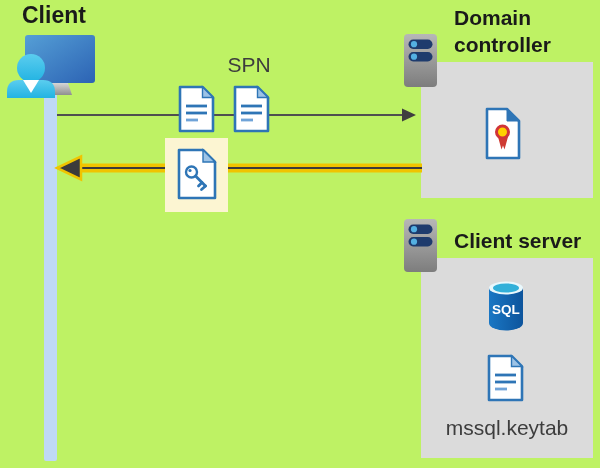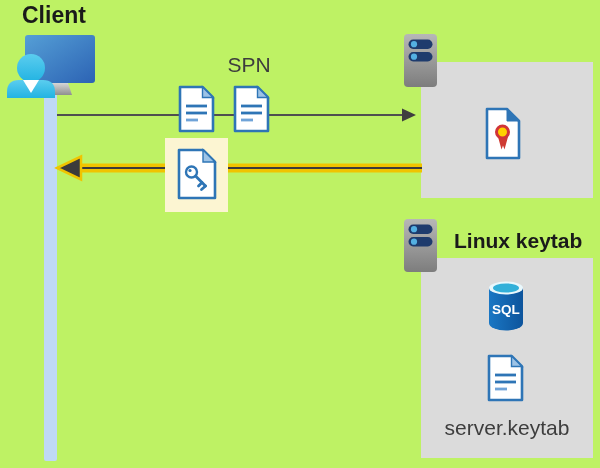--- a/index.html
+++ b/index.html
@@ -117,48 +117,49 @@
   </svg>
 
   <svg class="abs srv" style="left:403px;top:33px;" width="35" height="55" viewBox="0 0 35 55">
     <rect x="1" y="1" width="33" height="53" rx="4" fill="url(#srvGrad)"></rect>
     <rect x="5.5" y="6.5" width="24" height="9.5" rx="4.7" fill="#1e3b6d"></rect>
     <circle cx="11" cy="11.2" r="3.1" fill="#54b0e2"></circle>
     <rect x="5.5" y="19" width="24" height="9.5" rx="4.7" fill="#1e3b6d"></rect>
     <circle cx="11" cy="23.7" r="3.1" fill="#54b0e2"></circle>
   </svg>
 
+  <div class="abs heading dc-heading">Domain controller</div>
 
   <svg class="abs icon" style="left:485px;top:107px;" width="36" height="53" viewBox="0 0 36 53">
     <path d="M2 2 H22 L34 14 V51 H2 Z" fill="#fff" stroke="#2e75b6" stroke-width="2.6" stroke-linejoin="round"></path>
     <path d="M22 2 L34 14 H22 Z" fill="#2e75b6" stroke="#2e75b6" stroke-width="1"></path>
     <path d="M12.5 28 L16.5 42.5 L18 38.5 L19.5 42.5 L23.5 28 Z" fill="#cf3b33"></path>
     <circle cx="17.5" cy="25" r="6" fill="#ffd100" stroke="#d13438" stroke-width="3"></circle>
   </svg>
 
   <svg class="abs srv" style="left:403px;top:218px;" width="35" height="55" viewBox="0 0 35 55">
     <rect x="1" y="1" width="33" height="53" rx="4" fill="url(#srvGrad)"></rect>
     <rect x="5.5" y="6.5" width="24" height="9.5" rx="4.7" fill="#1e3b6d"></rect>
     <circle cx="11" cy="11.2" r="3.1" fill="#54b0e2"></circle>
     <rect x="5.5" y="19" width="24" height="9.5" rx="4.7" fill="#1e3b6d"></rect>
     <circle cx="11" cy="23.7" r="3.1" fill="#54b0e2"></circle>
   </svg>
 
-  <div class="abs heading linux-heading">Linux keytab</div>
+  <div class="abs heading linux-heading">Client server</div>
 
   <svg class="abs icon" style="left:488px;top:280px;" width="36" height="52" viewBox="0 0 36 52">
     <path d="M1 8 L1 43 A17 7.5 0 0 0 35 43 L35 8 Z" fill="url(#sqlGrad)"></path>
     <ellipse cx="18" cy="8" rx="17" ry="6.5" fill="#e9f8fc"></ellipse>
     <ellipse cx="18" cy="8" rx="13" ry="4.6" fill="#32b0d9"></ellipse>
     <text x="18" y="34" text-anchor="middle" font-family="Liberation Sans, sans-serif" font-size="13.5" font-weight="bold" fill="#ffffff">SQL</text>
   </svg>
 
   <svg class="abs icon" style="left:487px;top:353px;" width="37" height="50" viewBox="0 0 37 48">
     <path d="M2 2 H24.5 L35 12.5 V46 H2 Z" fill="#fff" stroke="#2e75b6" stroke-width="2.6" stroke-linejoin="round"></path>
     <path d="M24.5 2 L35 12.5 H24.5 Z" fill="#9dc3e6" stroke="#2e75b6" stroke-width="1.4"></path>
     <line x1="8" y1="21" x2="29" y2="21" stroke="#2e75b6" stroke-width="2.8"></line>
     <line x1="8" y1="28" x2="29" y2="28" stroke="#2e75b6" stroke-width="2.8"></line>
     <line x1="8" y1="35" x2="20" y2="35" stroke="#6fa3d8" stroke-width="2.8"></line>
   </svg>
 
-  <div class="abs keytab-label">server.keytab</div>
+  <div class="abs keytab-label">mssql.keytab</div>
 
 </div>
 
 </body></html>

